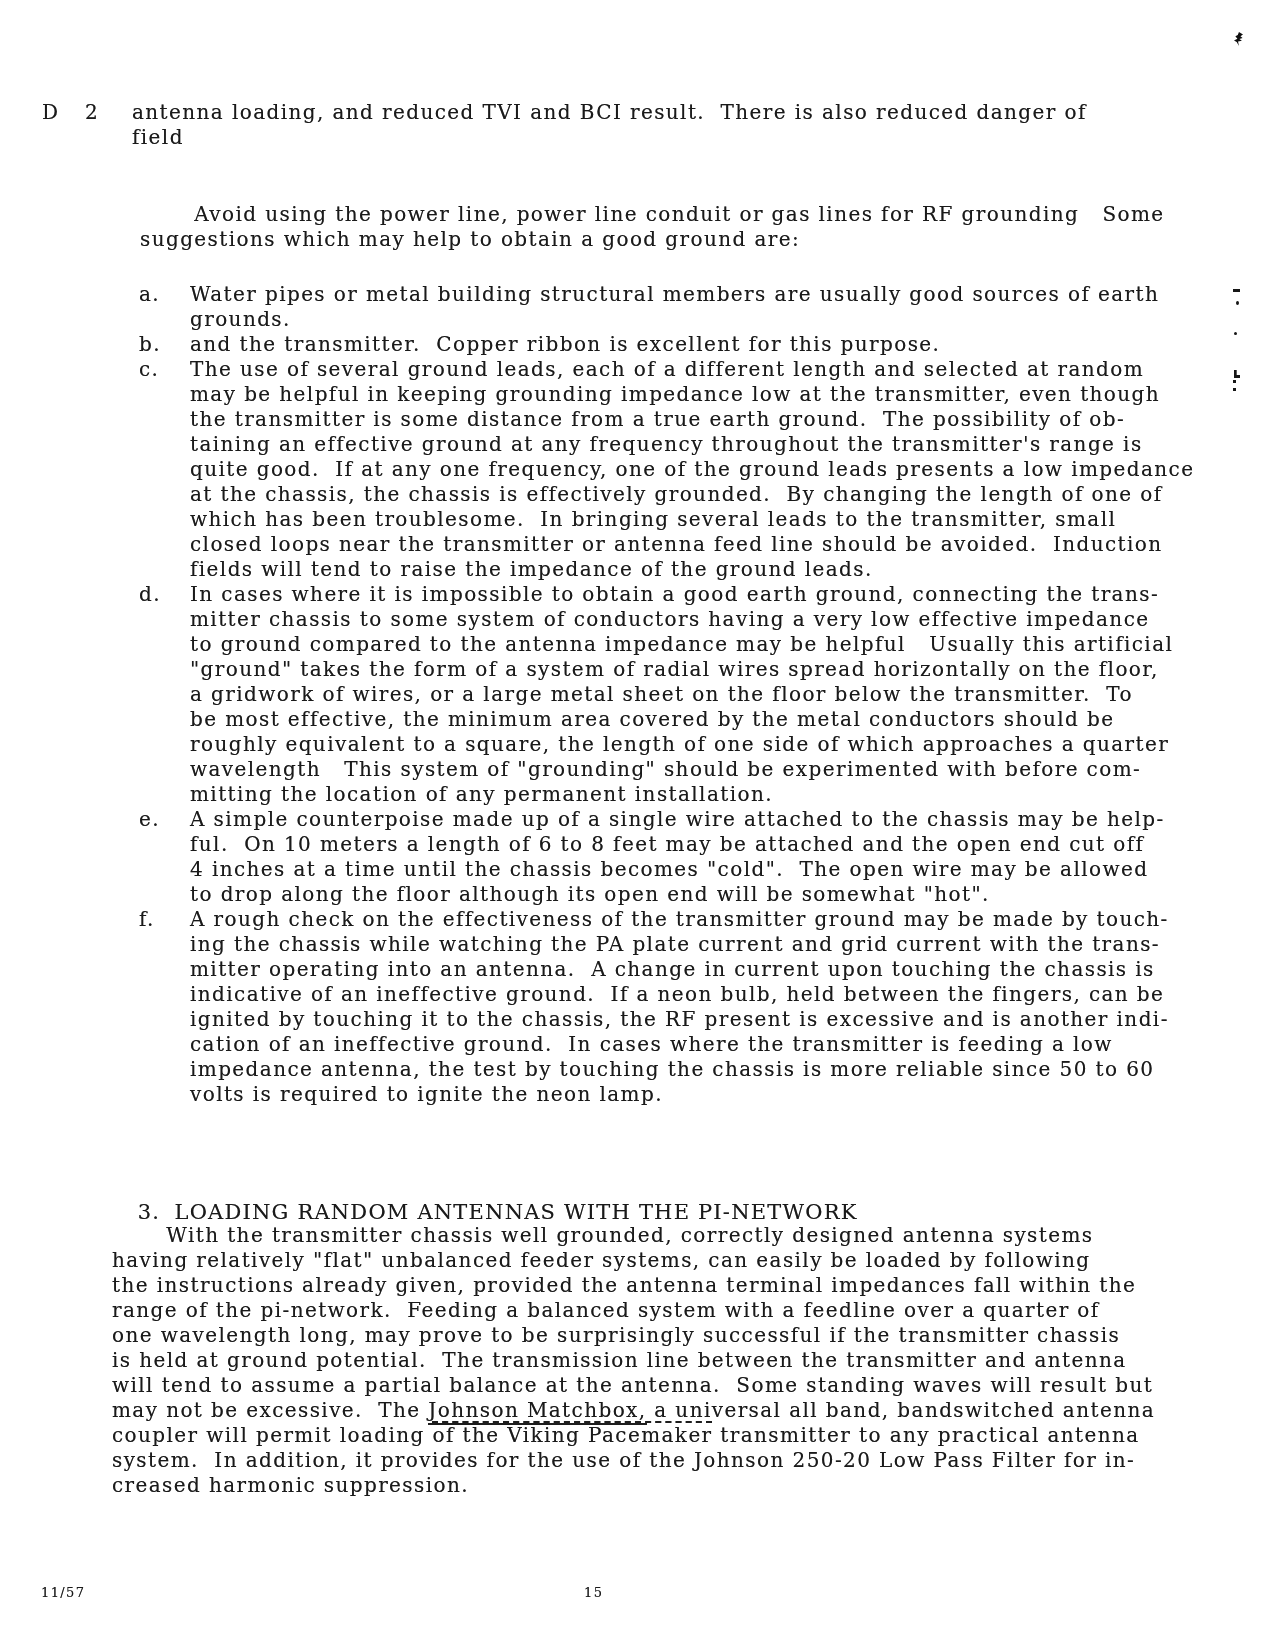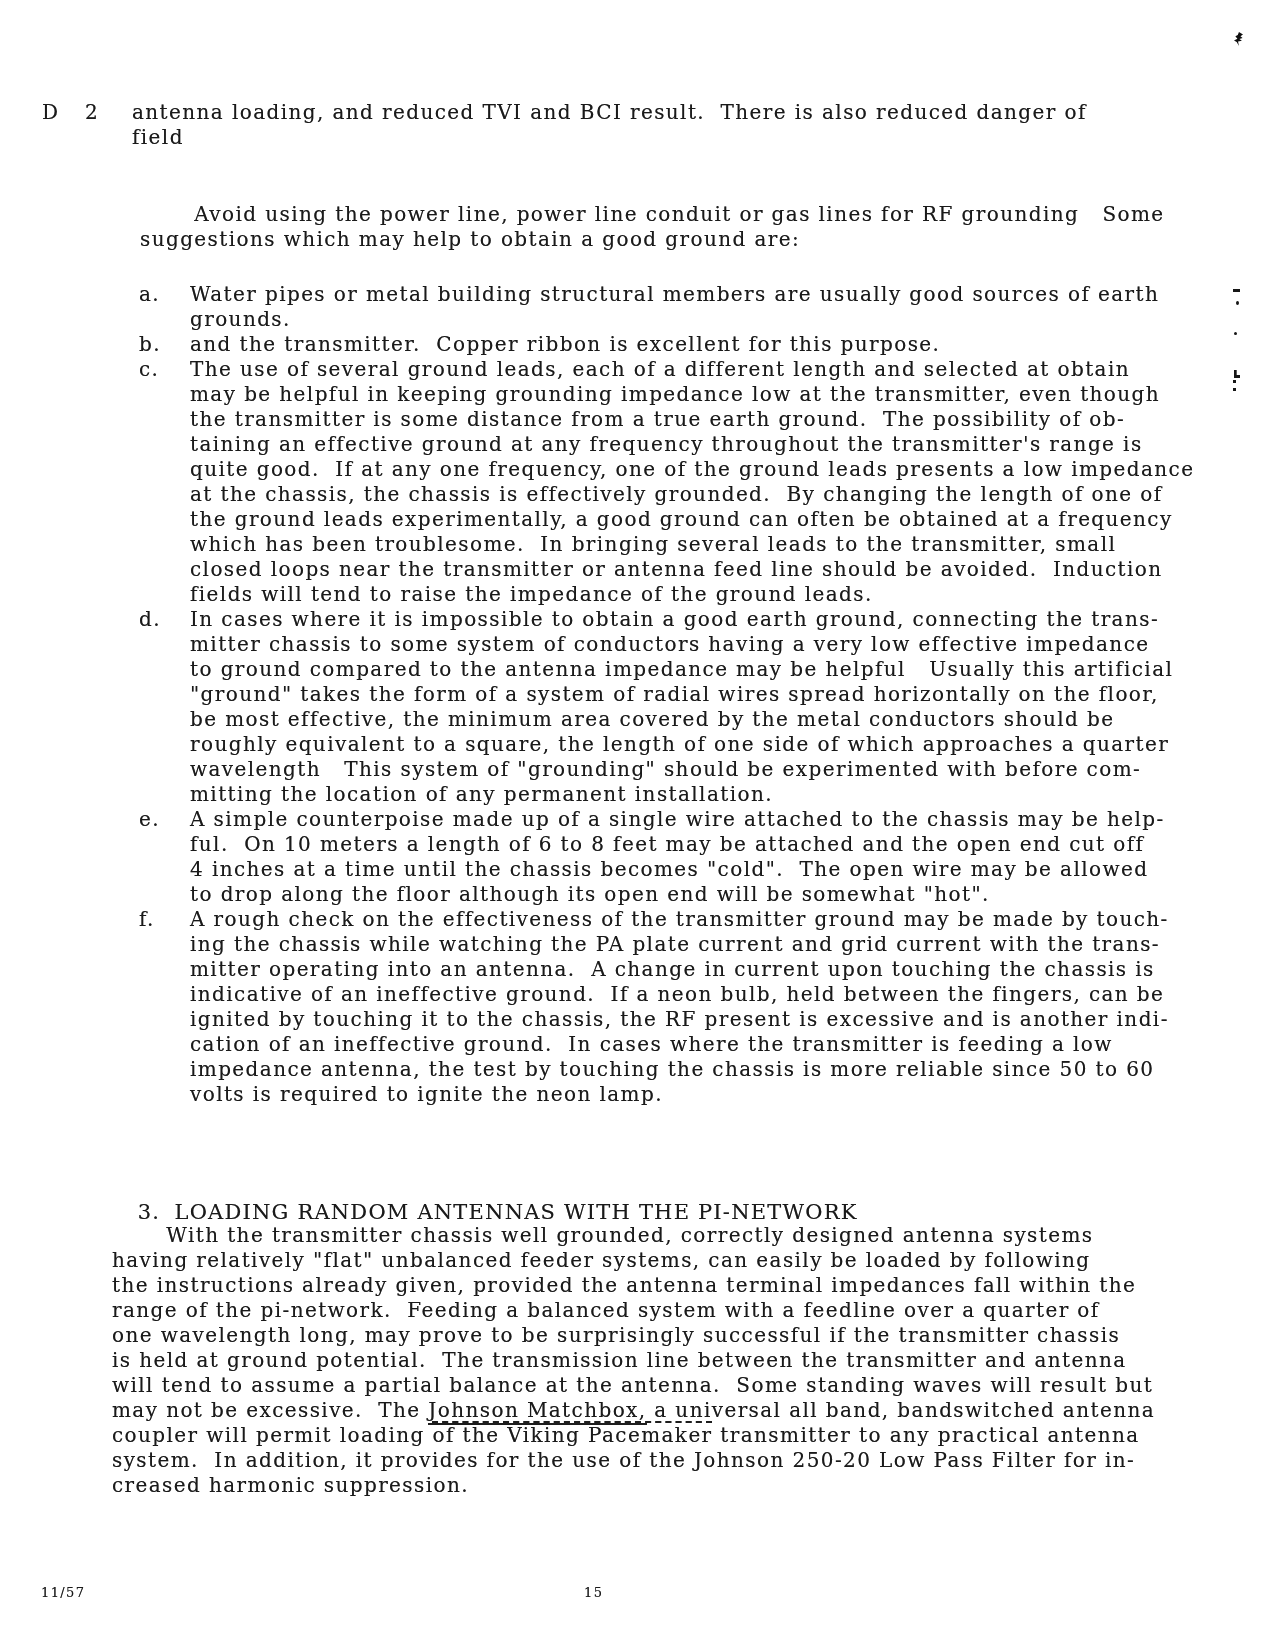--- a/index.html
+++ b/index.html
@@ -91,39 +91,39 @@
     </div>
     <div class="list-item">
       <span class="li-label">b.</span>
       <div class="li-lines">
           <div class="tline">and the transmitter.  Copper ribbon is excellent for this purpose.</div>
         </div>
     </div>
     <div class="list-item">
       <span class="li-label">c.</span>
       <div class="li-lines">
-          <div class="tline">The use of several ground leads, each of a different length and selected at obtain</div>
+          <div class="tline">The use of several ground leads, each of a different length and selected at random</div>
           <div class="tline">may be helpful in keeping grounding impedance low at the transmitter, even though</div>
           <div class="tline">the transmitter is some distance from a true earth ground.  The possibility of ob-</div>
           <div class="tline">taining an effective ground at any frequency throughout the transmitter's range is</div>
           <div class="tline">quite good.  If at any one frequency, one of the ground leads presents a low impedance</div>
           <div class="tline">at the chassis, the chassis is effectively grounded.  By changing the length of one of</div>
-          <div class="tline">the ground leads experimentally, a good ground can often be obtained at a frequency</div>
           <div class="tline">which has been troublesome.  In bringing several leads to the transmitter, small</div>
           <div class="tline">closed loops near the transmitter or antenna feed line should be avoided.  Induction</div>
           <div class="tline">fields will tend to raise the impedance of the ground leads.</div>
         </div>
     </div>
     <div class="list-item">
       <span class="li-label">d.</span>
       <div class="li-lines">
           <div class="tline">In cases where it is impossible to obtain a good earth ground, connecting the trans-</div>
           <div class="tline">mitter chassis to some system of conductors having a very low effective impedance</div>
           <div class="tline">to ground compared to the antenna impedance may be helpful   Usually this artificial</div>
           <div class="tline">"ground" takes the form of a system of radial wires spread horizontally on the floor,</div>
+          <div class="tline">a gridwork of wires, or a large metal sheet on the floor below the transmitter.  To</div>
           <div class="tline">be most effective, the minimum area covered by the metal conductors should be</div>
           <div class="tline">roughly equivalent to a square, the length of one side of which approaches a quarter</div>
           <div class="tline">wavelength   This system of "grounding" should be experimented with before com-</div>
           <div class="tline">mitting the location of any permanent installation.</div>
         </div>
     </div>
     <div class="list-item">
       <span class="li-label">e.</span>
       <div class="li-lines">
           <div class="tline">A simple counterpoise made up of a single wire attached to the chassis may be help-</div>

